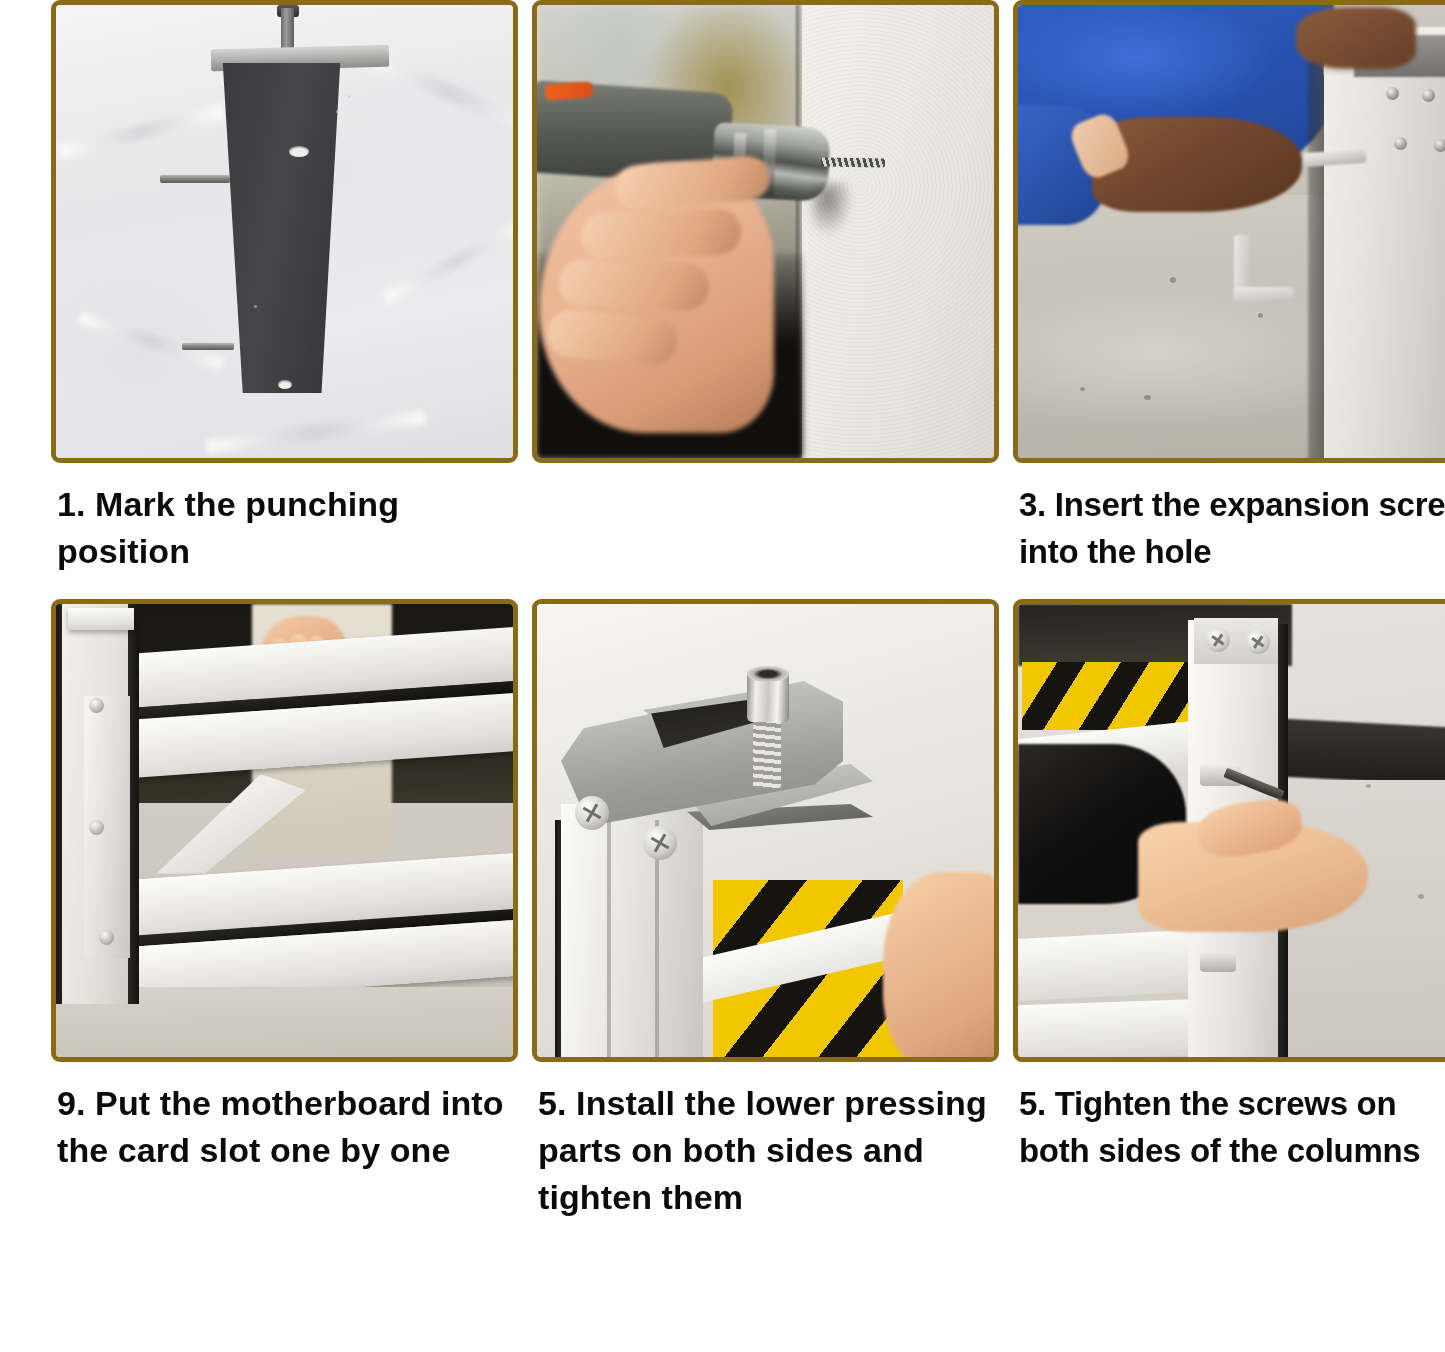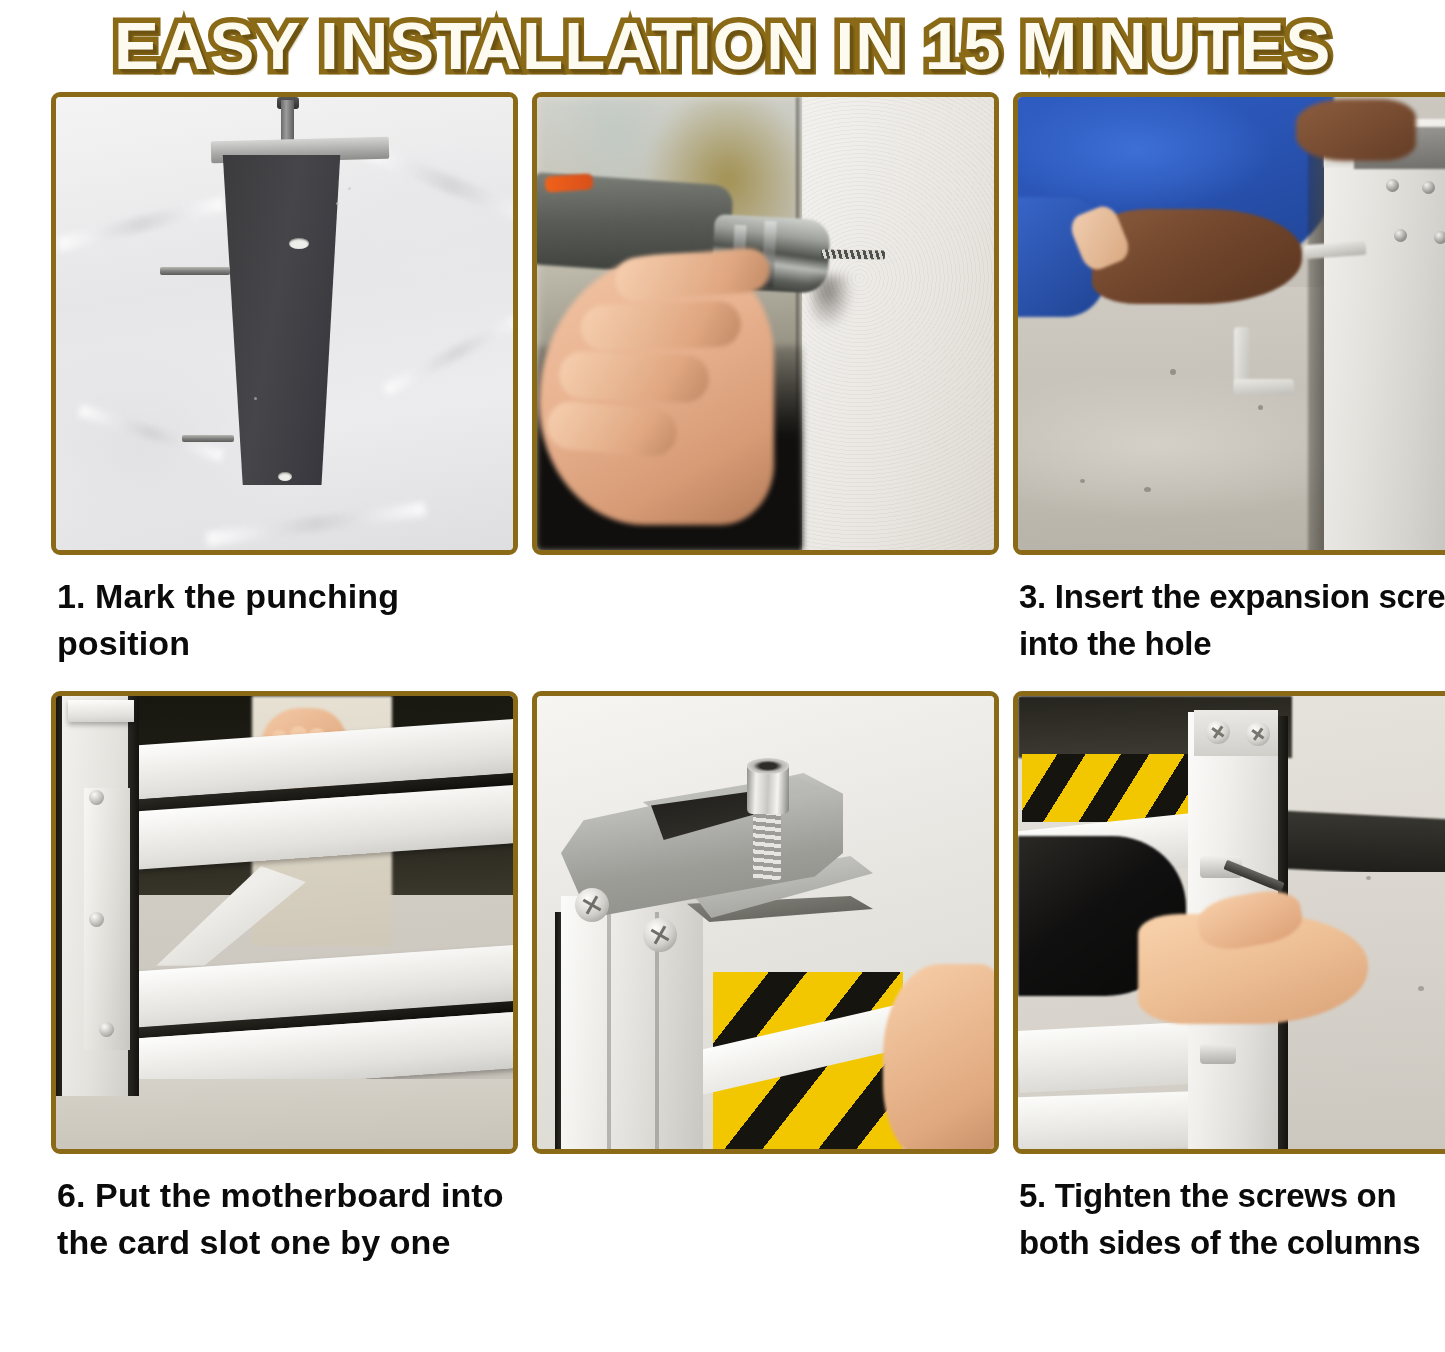--- a/index.html
+++ b/index.html
@@ -648,23 +648,20 @@
     position: absolute; border-radius: 50%;
     background: rgba(120,114,104,0.5);
     filter: blur(0.6px);
   }
 </style>
 </head>
 <body>
 
 <div class="page">
 
-  <div class="title-bar">
-    <div class="title-text">EASY INSTALLATION IN 15 MINUTES</div>
-  </div>
 
   <div class="grid">
 
     <div class="row row1">
 
       <div class="cell">
         <div class="photo-frame">
           <div class="photo">
             <div class="p1-bg"></div>
             <div class="p1-crease" style="left:0;top:120px;width:170px;height:14px;transform:rotate(-14deg);"></div>
@@ -771,21 +768,21 @@
             <div class="p4-postdark"></div>
             <div class="p4-post"></div>
             <div class="p4-postdark2"></div>
             <div class="p4-plate"></div>
             <div class="p4-pscrew" style="left:33px;top:94px;"></div>
             <div class="p4-pscrew" style="left:33px;top:216px;"></div>
             <div class="p4-pscrew" style="left:43px;top:326px;"></div>
             <div class="p4-board" style="left:12px;top:4px;width:66px;height:22px;"></div>
           </div>
         </div>
-        <div class="caption">6. Put the motherboard into the card slot one by one</div>
+        <div class="caption">9. Put the motherboard into the card slot one by one</div>
       </div>
 
       <div class="cell">
         <div class="photo-frame">
           <div class="photo">
             <div class="p5-bg"></div>
             <div class="p5-hazard"></div>
             <div class="p5-whiteband"></div>
             <div class="p5-hand"></div>
             <div class="p5-coledge"></div>
@@ -797,20 +794,21 @@
             <div class="p5-bracket"></div>
             <div class="p5-brackettop"></div>
             <div class="p5-slot"></div>
             <div class="p5-cscrew" style="left:38px;top:192px;"></div>
             <div class="p5-cscrew" style="left:106px;top:222px;"></div>
             <div class="p5-boltthread"></div>
             <div class="p5-bolthead"></div>
             <div class="p5-bolttop"></div>
           </div>
         </div>
+        <div class="caption">5. Install the lower pressing parts on both sides and tighten them</div>
       </div>
 
       <div class="cell">
         <div class="photo-frame">
           <div class="photo">
             <div class="p6-bg"></div>
             <div class="p6-wallshadow"></div>
             <div class="p6-floor"></div>
             <div class="p6-topdark"></div>
             <div class="p6-hazard"></div>

